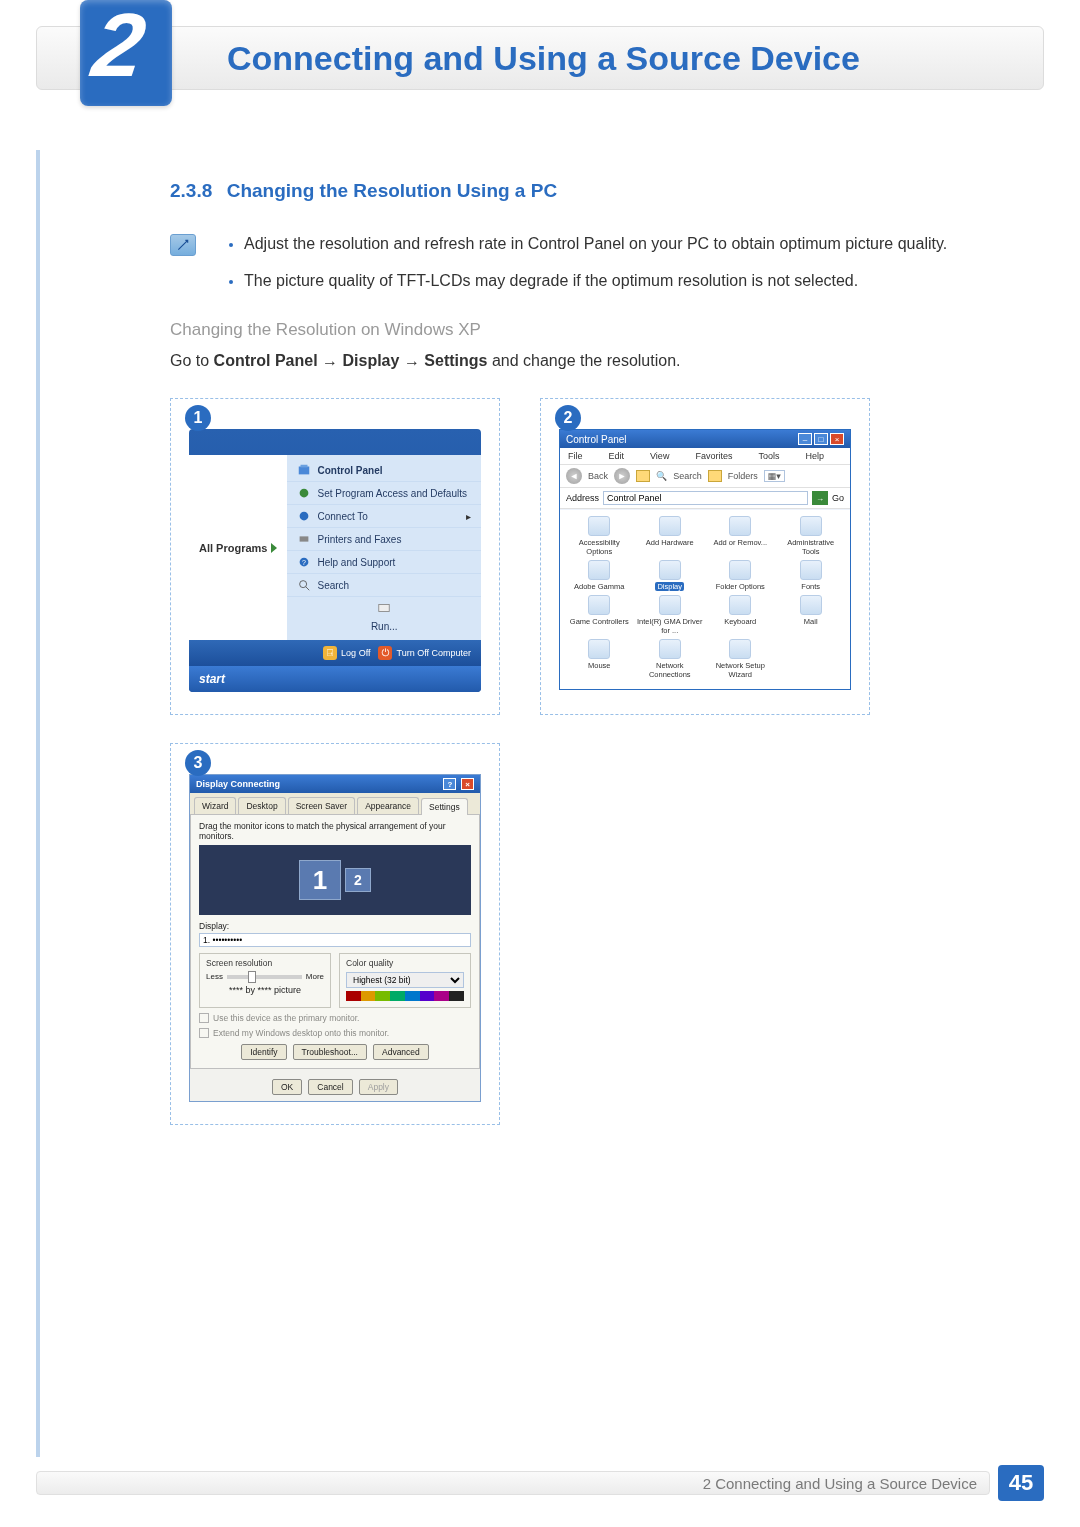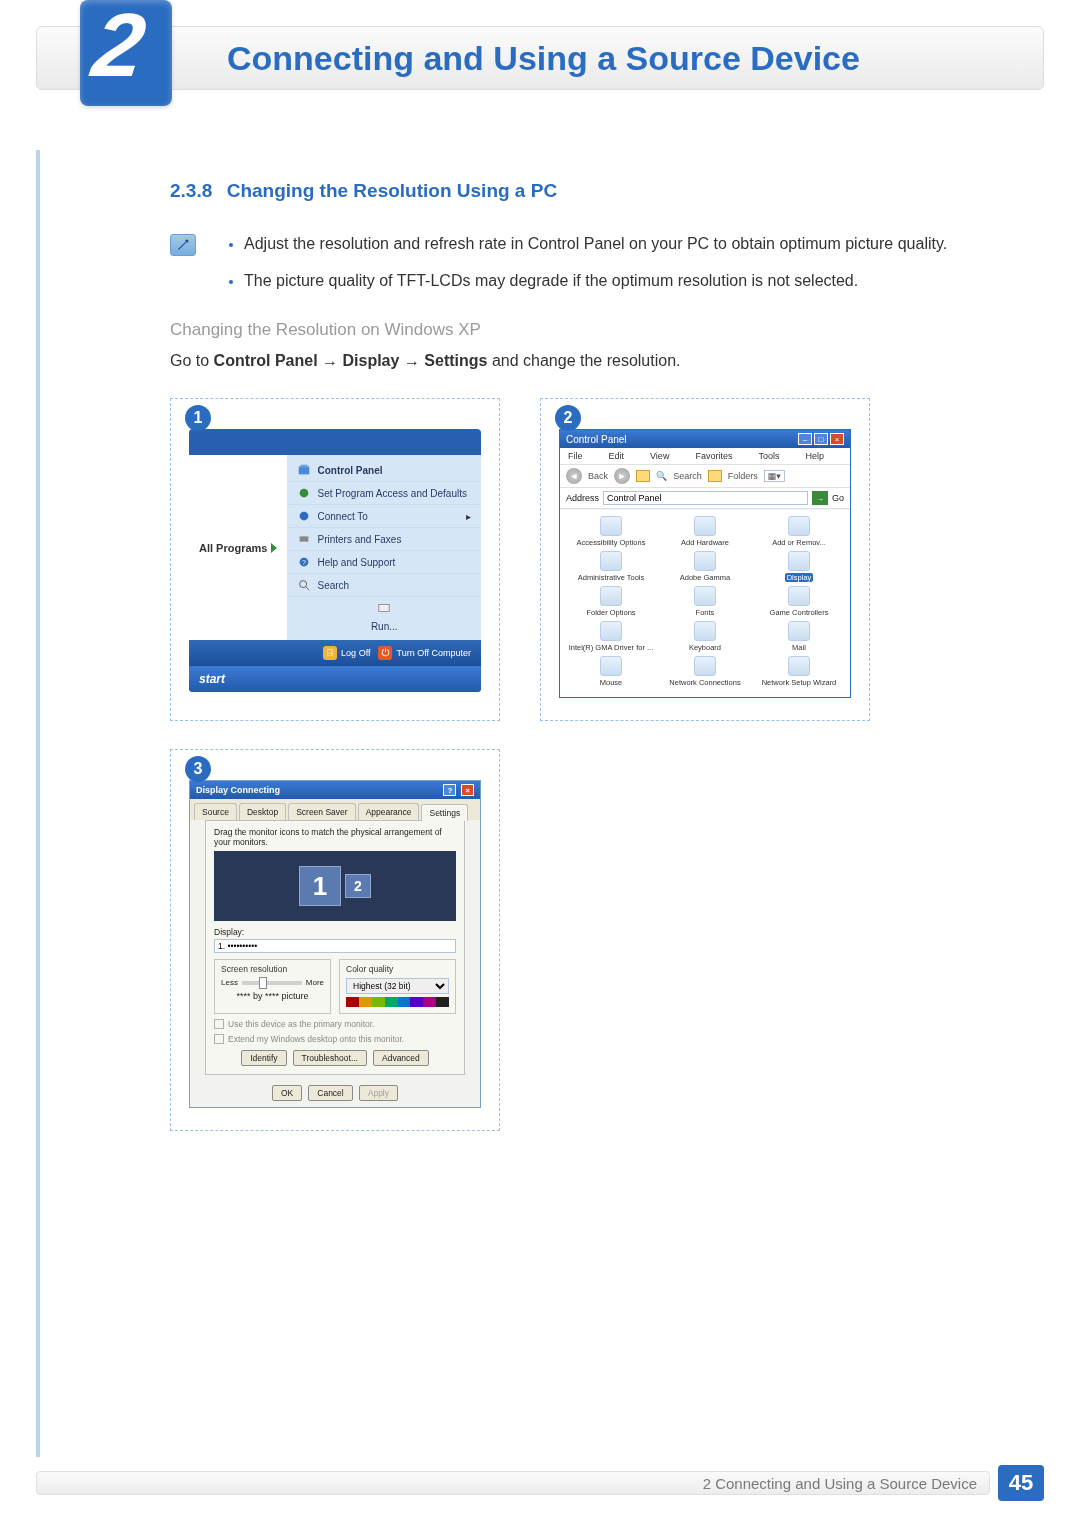--- a/index.html
+++ b/index.html
@@ -78,37 +78,37 @@
   border-bottom:1px solid #e0e0e0; }
 .cp-toolbar .nav { width:16px; height:16px; border-radius:50%; background: radial-gradient(#7fc07f,#2a8a2a);
   display:flex; align-items:center; justify-content:center; color:#fff; font-size:9px; }
 .cp-toolbar .nav.disabled { background: radial-gradient(#cfcfcf,#a0a0a0); }
 .cp-toolbar .fld { width:14px; height:12px; background:#ffd978; border:1px solid #caa63a; }
 .cp-address { display:flex; align-items:center; gap:4px; padding:3px 6px; font-size:9px;
   border-bottom:1px solid #e0e0e0; }
 .cp-address input { flex:1; font-size:9px; padding:1px 3px; border:1px solid #b0c4de; }
 .cp-address .go { width:16px; height:14px; background:#3a8a3a; color:#fff; font-size:8px;
   display:flex; align-items:center; justify-content:center; }
-.cp-icons { display:grid; grid-template-columns: repeat(3, 1fr); gap:4px; padding:6px 6px 10px;
+.cp-icons { display:grid; grid-template-columns: repeat(4, 1fr); gap:4px; padding:6px 6px 10px;
   background:#fff; border-top:1px solid #eef3fb; }
 .cp-ic { text-align:center; font-size:7.5px; color:#333; line-height:1.2; }
 .cp-ic .g { width:22px; height:20px; margin: 0 auto 2px; border:1px solid #b8cde6;
   background: linear-gradient(#e8f1fb,#c9ddf1); border-radius:3px; }
 .cp-ic.sel .lbl { background:#2a6cc0; color:#fff; padding:0 2px; border-radius:2px; display:inline-block; }
 
 
 .dlg { margin-top: 18px; border:1px solid #7a9fcf; background:#f2f2ee; font-size:9px; color:#222; }
 .dlg-title { background: linear-gradient(#3b7bd4,#225aab); color:#fff; padding:3px 6px; font-weight:bold;
   display:flex; justify-content:space-between; align-items:center; }
 .dlg-title .wb { width:13px; height:12px; margin-left:2px; }
 .dlg-tabs { display:flex; padding: 4px 4px 0; gap:2px; background:#ece9d8; }
 .dlg-tab { padding:3px 7px; font-size:8.5px; background:#ece9d8; border:1px solid #bfbfbf; border-bottom:none;
   border-radius:3px 3px 0 0; }
 .dlg-tab.active { background:#f7f7f2; position:relative; top:1px; }
-.dlg-body { background:#f7f7f2; margin:0 15px 4px; border:1px solid #bfbfbf; padding:6px 8px 8px; }
+.dlg-body { background:#f7f7f2; margin:0 0 4px; border:1px solid #bfbfbf; padding:6px 8px 8px; }
 .dlg-hint { font-size:8.5px; margin-bottom:4px; }
 .mon-area { background:#2a3858; height:70px; display:flex; align-items:center; justify-content:center;
   gap:4px; position:relative; }
 .mon { background:#5a7ab0; color:#fff; font-weight:bold; display:flex; align-items:center;
   justify-content:center; border:1px solid #8fa8cc; }
 .mon.m1 { width:42px; height:40px; font-size:26px; }
 .mon.m2 { width:26px; height:24px; font-size:14px; }
 .dlg-lbl { font-size:8.5px; margin-top:6px; }
 .dlg-input { width:100%; border:1px solid #b0c4de; background:#fff; font-size:8.5px; padding:1px 3px;
   margin-top:2px; }
@@ -323,21 +323,21 @@
         <div class="numcircle">3</div>
         <div class="dlg">
           <div class="dlg-title">
             <span>Display Connecting</span>
             <span>
               <span class="wb" style="background:#4a88d8;border:1px solid #fff;color:#fff;display:inline-flex;align-items:center;justify-content:center;font-size:8px;">?</span>
               <span class="wb" style="background:#d94a2a;border:1px solid #fff;color:#fff;display:inline-flex;align-items:center;justify-content:center;font-size:8px;">×</span>
             </span>
           </div>
           <div class="dlg-tabs" id="dlg-tabs">
-              <span class="dlg-tab">Source</span>
+              <span class="dlg-tab">Wizard</span>
               <span class="dlg-tab">Desktop</span>
               <span class="dlg-tab">Screen Saver</span>
               <span class="dlg-tab">Appearance</span>
               <span class="dlg-tab active">Settings</span>
             </div>
           <div class="dlg-body">
             <div class="dlg-hint">Drag the monitor icons to match the physical arrangement of your monitors.</div>
             <div class="mon-area">
               <div class="mon m1">1</div>
               <div class="mon m2">2</div>

